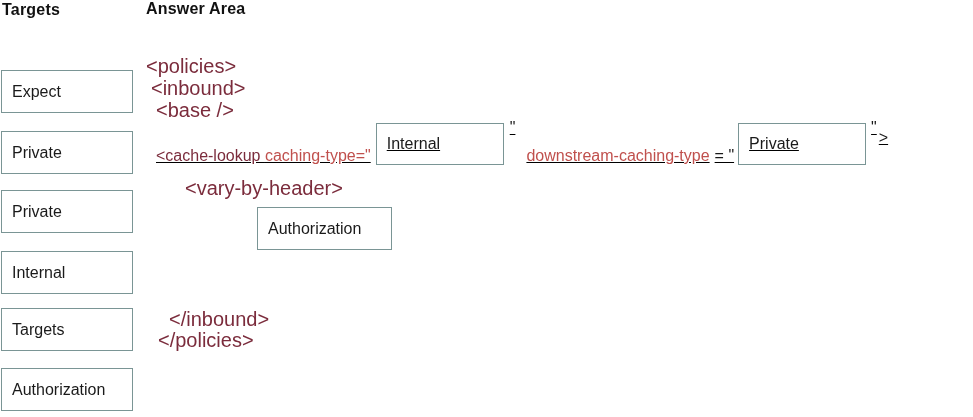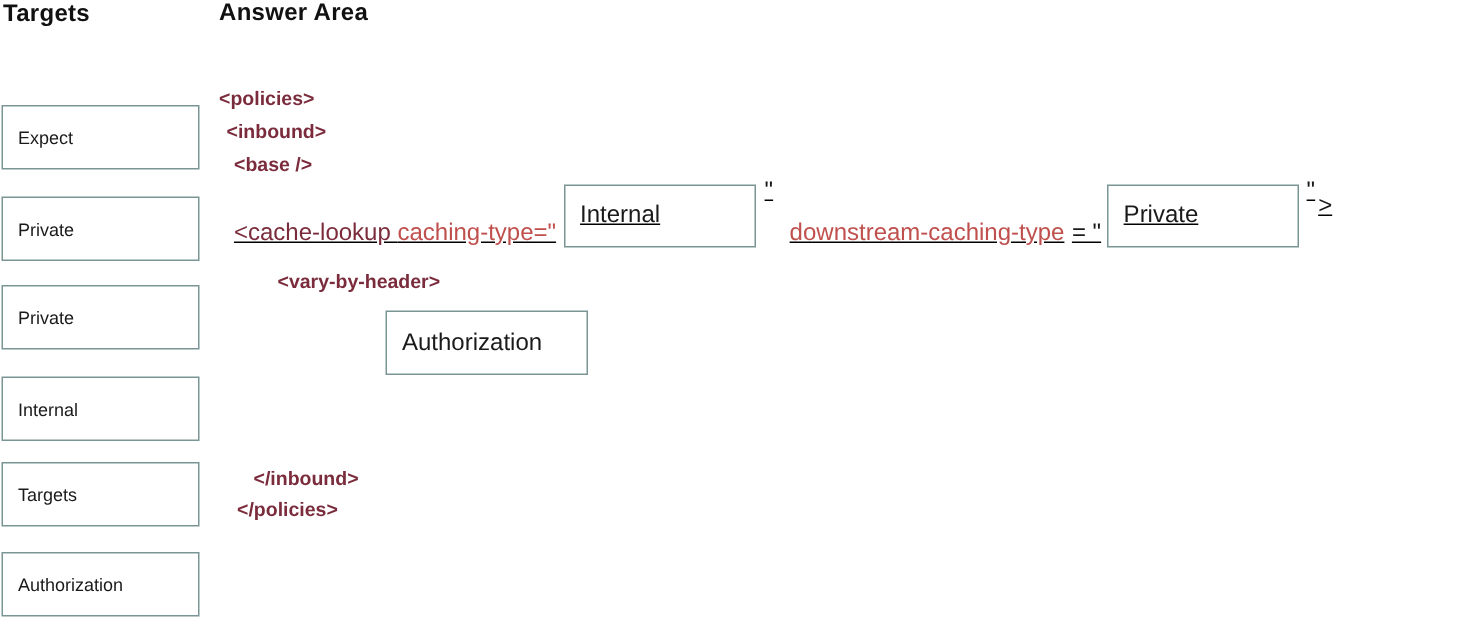--- a/index.html
+++ b/index.html
@@ -27,37 +27,36 @@
   .target-box {
     position: absolute;
     left: 1px;
     width: 132px;
     height: 43px;
     border: 1px solid #7a9595;
     background: #ffffff;
     display: flex;
     align-items: center;
     padding-left: 10px;
-    font-size: 12px;
+    font-size: 16px;
     color: #1a1a1a;
     cursor: grab;
   }
   .t0 { top: 70px; }
   .t1 { top: 131px; }
   .t2 { top: 190px; }
   .t3 { top: 251px; }
   .t4 { top: 308px; }
   .t5 { top: 368px; }
 
   .code-line {
     position: absolute;
-    font-size: 13px;
+    font-size: 20px;
     line-height: 18px;
     white-space: pre;
-    font-weight: bold;
   }
   .tag  { color: #7b2c3c; }
   .attr { color: #c0504d; }
   .dark { color: #1a1a1a; }
 
   .l1 { left: 146px; top: 57px; }
   .l2 { left: 151px; top: 79px; }
   .l3 { left: 156px; top: 101px; }
   .l5 { left: 185px; top: 179px; }
   .l6 { left: 190px; top: 266px; }

